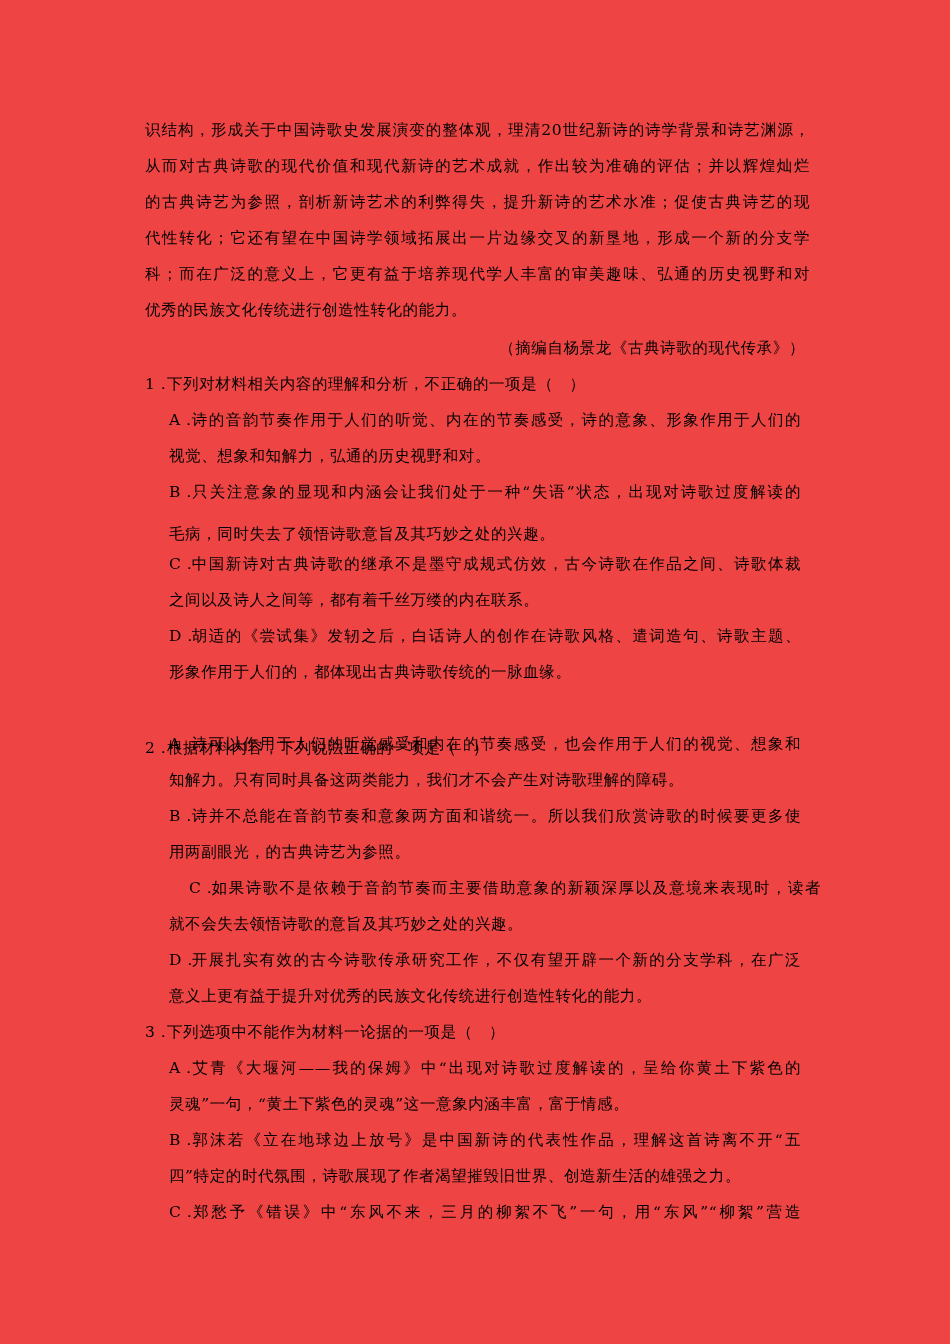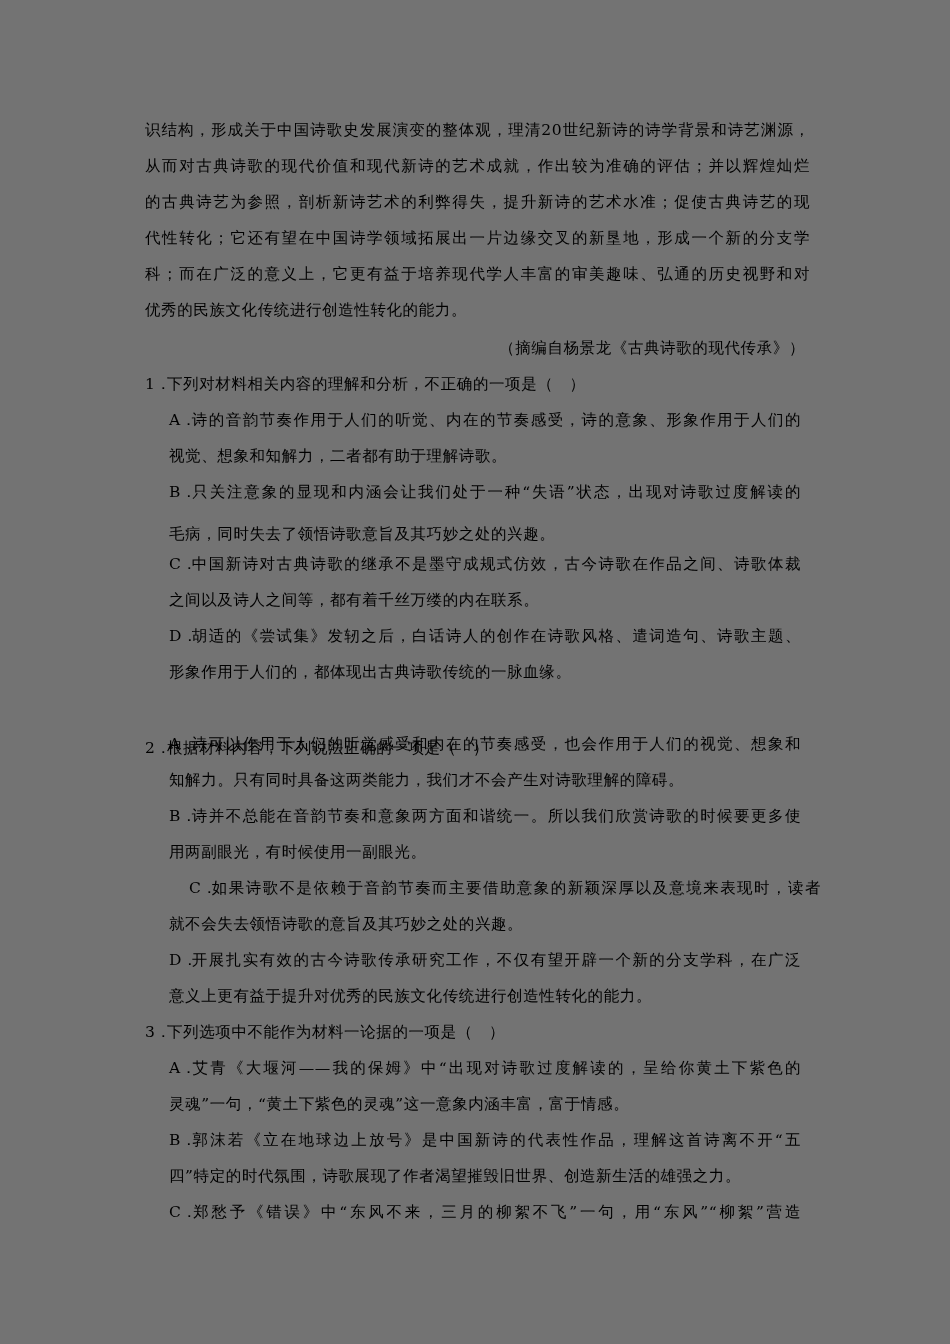--- a/index.html
+++ b/index.html
@@ -1,19 +1,19 @@
 <!DOCTYPE html>
 <html><head>
   <meta charset="utf-8">
   <style>
     html, body { margin: 0; padding: 0; background: #ffffff; }
     body { width: 950px; height: 1344px; position: relative; overflow: hidden; }
     .page {
       position: absolute; left: 0; top: 0; width: 950px; height: 1344px;
-      background: #737373; color: #000000;
+      background: #ef4444; color: #000000;
       font-family: "DejaVu Serif", "Liberation Serif", serif;
     }
     .line {
       position: absolute; white-space: nowrap; font-size: 15.5px; line-height: 20px;
       letter-spacing: 0.6px;
     }
     .body-line { left: 145px; width: 665px; text-align: justify; text-align-last: justify; }
     .body-line.last { text-align-last: left; }
     .citation { right: 145px; }
     .q-line { left: 145px; }
@@ -32,35 +32,35 @@
   <div class="line body-line" style="top:192px;">的古典诗艺为参照，剖析新诗艺术的利弊得失，提升新诗的艺术水准；促使古典诗艺的现</div>
   <div class="line body-line" style="top:228px;">代性转化；它还有望在中国诗学领域拓展出一片边缘交叉的新垦地，形成一个新的分支学</div>
   <div class="line body-line" style="top:264px;">科；而在广泛的意义上，它更有益于培养现代学人丰富的审美趣味、弘通的历史视野和对</div>
   <div class="line body-line last" style="top:300px;">优秀的民族文化传统进行创造性转化的能力。</div>
   <div class="line citation" style="top:338px;">（摘编自杨景龙《古典诗歌的现代传承》）</div>
 
   <div class="line q-line" style="top:374px;">
     <span class="q-num">1．</span><span>下列对材料相关内容的理解和分析，不正确的一项是（　）</span>
   </div>
   <div class="line opt-line" style="top:410px;"><span class="opt-letter">A．</span><span>诗的音韵节奏作用于人们的听觉、内在的节奏感受，诗的意象、形象作用于人们的</span></div>
-  <div class="line opt-line last" style="top:446px;">视觉、想象和知解力，二者都有助于理解诗歌。</div>
+  <div class="line opt-line last" style="top:446px;">视觉、想象和知解力，弘通的历史视野和对。</div>
   <div class="line opt-line" style="top:482px;"><span class="opt-letter">B．</span><span>只关注意象的显现和内涵会让我们处于一种“失语”状态，出现对诗歌过度解读的</span></div>
   <div class="line opt-line last" style="top:524px;">毛病，同时失去了领悟诗歌意旨及其巧妙之处的兴趣。</div>
   <div class="line opt-line" style="top:554px;"><span class="opt-letter">C．</span><span>中国新诗对古典诗歌的继承不是墨守成规式仿效，古今诗歌在作品之间、诗歌体裁</span></div>
   <div class="line opt-line" style="top:626px;"><span class="opt-letter">D．</span><span>胡适的《尝试集》发轫之后，白话诗人的创作在诗歌风格、遣词造句、诗歌主题、</span></div>
   <div class="line opt-line last" style="top:590px;">之间以及诗人之间等，都有着千丝万缕的内在联系。</div>
   <div class="line opt-line last" style="top:662px;">形象作用于人们的，都体现出古典诗歌传统的一脉血缘。</div>
 
   <div class="line q-line" style="top:738px;">
     <span class="q-num">2．</span><span>根据材料内容，下列说法正确的一项是（　）</span>
   </div>
   <div class="line opt-line" style="top:734px;"><span class="opt-letter">A．</span><span>诗可以作用于人们的听觉感受和内在的节奏感受，也会作用于人们的视觉、想象和</span></div>
   <div class="line opt-line last" style="top:770px;">知解力。只有同时具备这两类能力，我们才不会产生对诗歌理解的障碍。</div>
   <div class="line opt-line" style="top:806px;"><span class="opt-letter">B．</span><span>诗并不总能在音韵节奏和意象两方面和谐统一。所以我们欣赏诗歌的时候要更多使</span></div>
-  <div class="line opt-line last" style="top:842px;">用两副眼光，有时候使用一副眼光。</div>
+  <div class="line opt-line last" style="top:842px;">用两副眼光，的古典诗艺为参照。</div>
   <div class="line opt-line" style="top:878px;margin-left:20px;"><span class="opt-letter">C．</span><span>如果诗歌不是依赖于音韵节奏而主要借助意象的新颖深厚以及意境来表现时，读者</span></div>
   <div class="line opt-line last" style="top:914px;">就不会失去领悟诗歌的意旨及其巧妙之处的兴趣。</div>
   <div class="line opt-line" style="top:950px;"><span class="opt-letter">D．</span><span>开展扎实有效的古今诗歌传承研究工作，不仅有望开辟一个新的分支学科，在广泛</span></div>
   <div class="line opt-line last" style="top:986px;">意义上更有益于提升对优秀的民族文化传统进行创造性转化的能力。</div>
 
   <div class="line q-line" style="top:1022px;">
     <span class="q-num">3．</span><span>下列选项中不能作为材料一论据的一项是（　）</span>
   </div>
   <div class="line opt-line" style="top:1058px;"><span class="opt-letter">A．</span><span>艾青《大堰河——我的保姆》中“出现对诗歌过度解读的，呈给你黄土下紫色的</span></div>
   <div class="line opt-line last" style="top:1094px;">灵魂”一句，“黄土下紫色的灵魂”这一意象内涵丰富，富于情感。</div>

